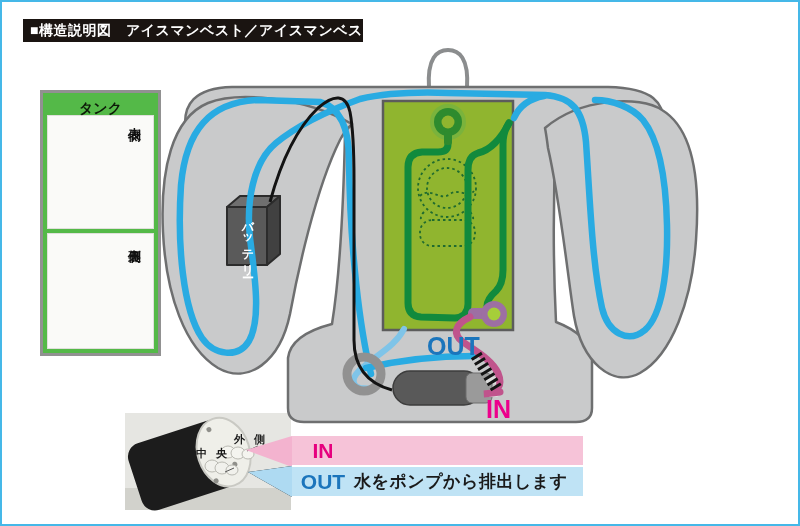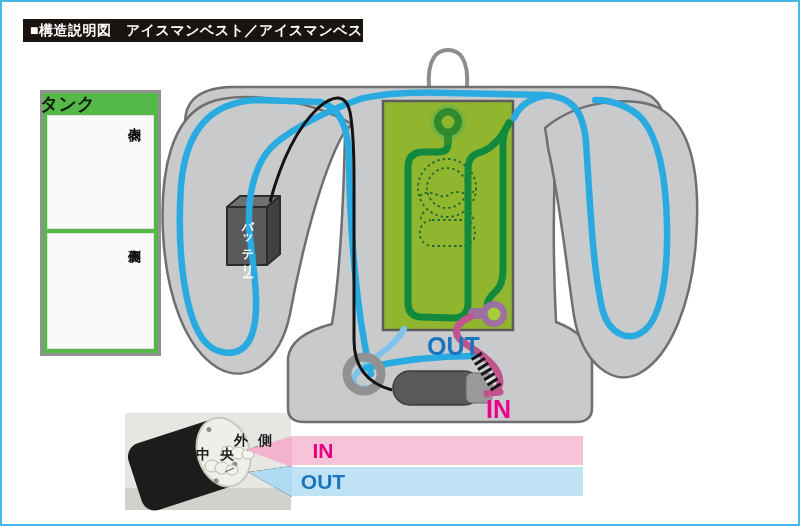--- a/index.html
+++ b/index.html
@@ -4,37 +4,37 @@
 <style>
   * { margin:0; padding:0; box-sizing:border-box; }
   body { width:800px; height:526px; position:relative; background:#ffffff;
          font-family:"Liberation Sans", sans-serif; overflow:hidden; }
   .frame { position:absolute; inset:0; border:2px solid #45b8e8; pointer-events:none; z-index:50;}
   .header-bar { position:absolute; left:23px; top:19px; width:340px; height:23px;
                 background:#1a1411; color:#fff; font-size:14px; font-weight:700;
                 line-height:23px; padding-left:7px; letter-spacing:0.5px; z-index:5;}
   .tank-panel { position:absolute; left:40px; top:90px; width:121px; height:266px;
                 background:#54b948; border:3px solid #919191; z-index:4;}
-  .tank-title { position:absolute; left:40px; top:92px; width:121px; 
-                font-size:18px; font-weight:700; color:#0d1a08; z-index:6;}
+  .tank-title { position:absolute; left:40px; top:100px; width:121px; text-align:center;
+                font-size:14px; font-weight:700; color:#0d1a08; z-index:6;}
   .photo { position:absolute; background:#fafaf8; box-shadow:inset 0 0 0 1px #e0e0dc; z-index:5;}
   .photo1 { left:47px; top:115px; width:107px; height:114px; }
   .photo2 { left:47px; top:233px; width:107px; height:116px; }
   .vlabel { position:absolute; writing-mode:vertical-rl; text-orientation:upright;
             font-size:13px; font-weight:700; color:#111; z-index:7; letter-spacing:2px;}
   .front-label { left:125px; top:117px; }
   .back-label  { left:125px; top:238px; }
   .battery-label { position:absolute; left:239px; top:212px; writing-mode:vertical-rl;
             text-orientation:upright; font-size:12px; font-weight:700; color:#fff;
             letter-spacing:1px; z-index:8;}
   .out-label { position:absolute; left:427px; top:332px; font-size:25px; font-weight:700;
                color:#1b75bc; z-index:8; letter-spacing:0px;}
   .in-label  { position:absolute; left:486px; top:395px; font-size:25px; font-weight:700;
                color:#ec008c; z-index:8;}
-  .pump-small-label { position:absolute; font-size:14px; font-weight:700; color:#1a1a1a;
+  .pump-small-label { position:absolute; font-size:11px; font-weight:700; color:#1a1a1a;
                z-index:8; letter-spacing:3px;}
   .outer-side { left:234px; top:432px; }
   .center-side{ left:196px; top:446px; }
   .legend-row { position:absolute; left:292px; width:291px; height:29px; display:flex;
                 align-items:center; z-index:8;}
   .legend-in  { top:436px; background:#f6c3d8; }
   .legend-out { top:467px; background:#bfe3f5; }
   .legend-key { width:62px; text-align:center; font-size:21px; font-weight:700; }
   .legend-in .legend-key { color:#e6007e; }
   .legend-out .legend-key { color:#1b75bc; }
@@ -192,13 +192,14 @@
 <div class="out-label">OUT</div>
 <div class="in-label">IN</div>
 <div class="pump-small-label outer-side">外 側</div>
 <div class="pump-small-label center-side">中 央</div>
 
 <div class="legend-row legend-in">
   <span class="legend-key">IN</span>
 </div>
 <div class="legend-row legend-out">
   <span class="legend-key">OUT</span>
+  <span class="legend-text">水をポンプから排出します</span>
 </div>
 
 </body></html>

